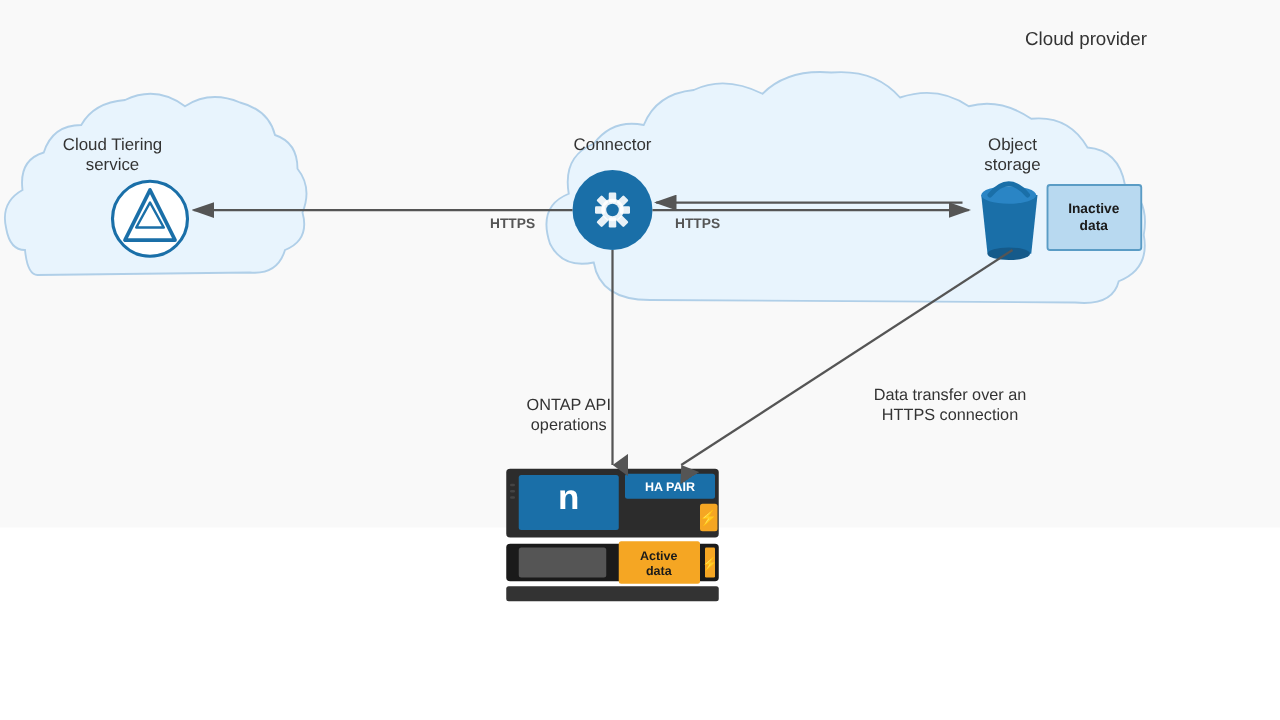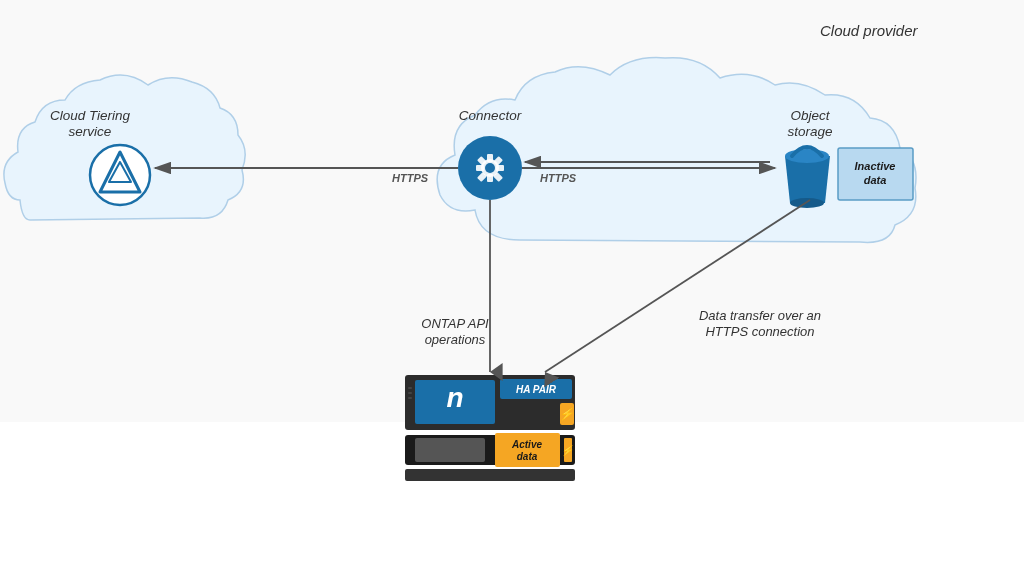--- a/index.html
+++ b/index.html
@@ -9,21 +9,20 @@
       background: #ffffff;
       font-family: Arial, sans-serif;
       overflow: hidden;
       position: relative;
     }
     .diagram-container {
       width: 1024px;
       height: 422px;
       position: relative;
       background: #f9f9f9;
-      font-style: italic;
     }
   </style>
 </head>
 <body>
 
 <div class="diagram-container">
 
   <svg width="1024" height="576" style="position:absolute;top:0;left:0;">
 
     <text x="820" y="36" font-family="Arial" font-size="15" fill="#333">Cloud provider</text>

